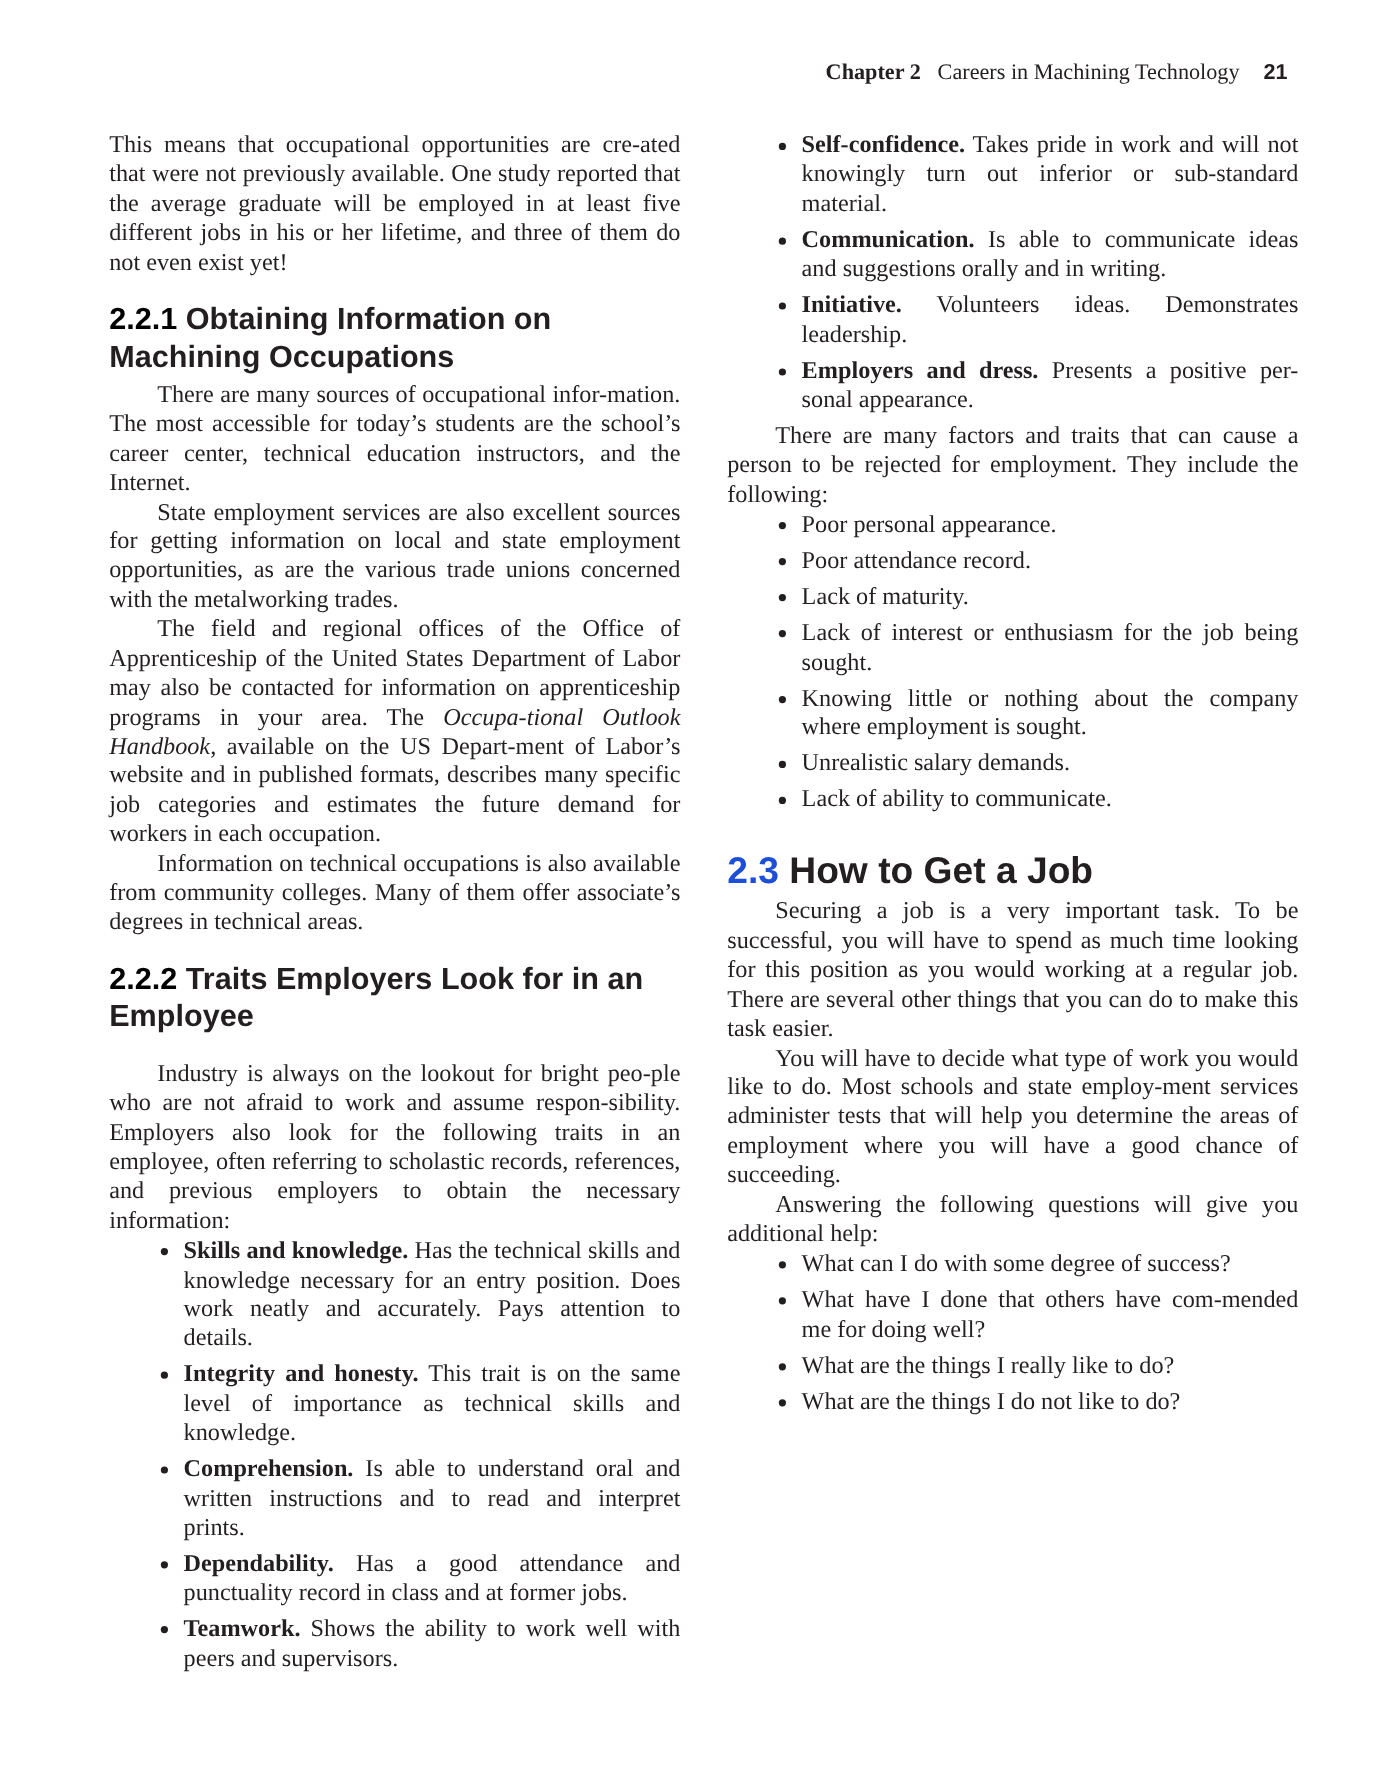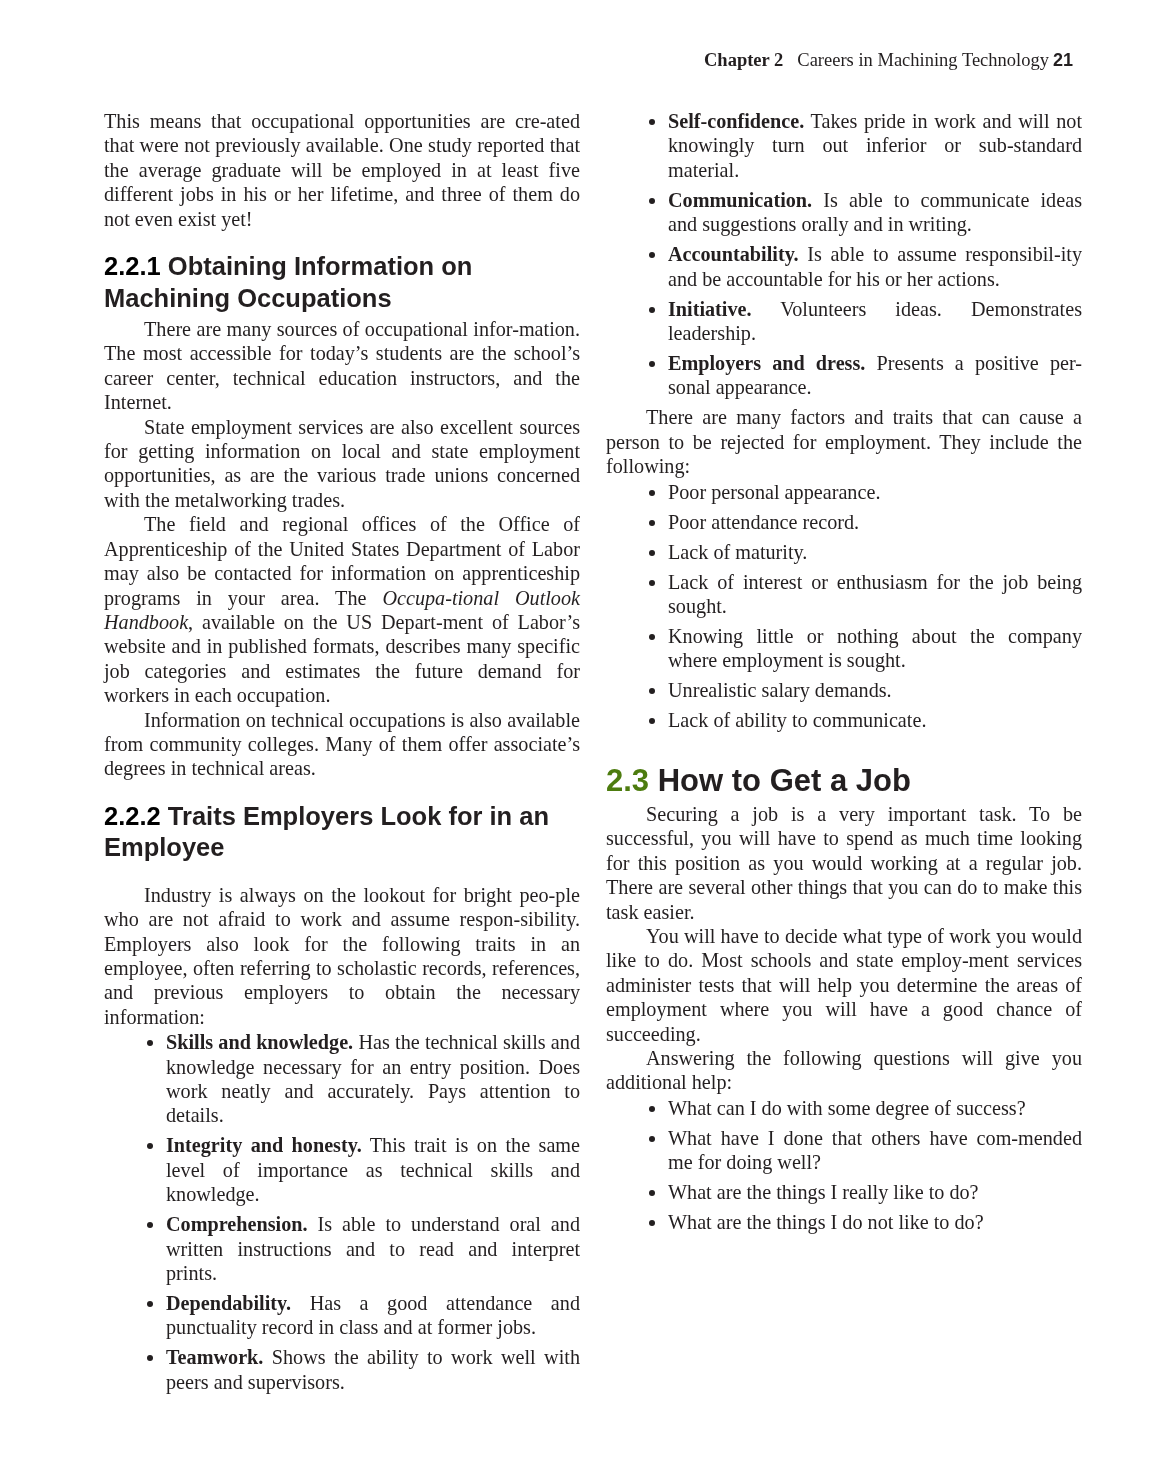--- a/index.html
+++ b/index.html
@@ -3,24 +3,24 @@
 <meta charset="utf-8">
 <style>
   html, body { margin: 0; padding: 0; background: #ffffff; }
   body { width: 1156px; height: 1479px; position: relative; overflow: hidden; color: #231f20; }
   .page-header {
     position: absolute; top: 50px; right: 83px;
     font-family: "Liberation Serif", "DejaVu Serif", serif;
     font-size: 18.5px; color: #231f20; white-space: nowrap;
   }
   .page-header .chap { font-weight: bold; margin-right: 14px; }
-  .page-header .pnum { font-family: "Liberation Sans", "DejaVu Sans", sans-serif; font-weight: bold; margin-left: 4px; font-size: 18px; }
+  .page-header .pnum { font-family: "Liberation Sans", "DejaVu Sans", sans-serif; font-weight: bold; margin-left: 20px; font-size: 18px; }
 
   .col { position: absolute; top: 109px; width: 476px; }
-  .col-left { left: 104px; }
+  .col-left { left: 91px; }
   .col-right { left: 606px; }
 
   .body, p {
     font-family: "Liberation Serif", "DejaVu Serif", serif;
     font-size: 20.2px; line-height: 24.4px;
     text-align: justify; margin: 0; color: #231f20;
     hyphens: manual;
   }
   p.indent { text-indent: 40px; }
 
@@ -28,21 +28,21 @@
     font-family: "Liberation Sans", "DejaVu Sans", sans-serif;
     font-weight: bold; font-size: 25.5px; line-height: 31.5px;
     margin: 0; color: #231f20;
   }
   h2 .num { color: #000000; }
   h1 {
     font-family: "Liberation Sans", "DejaVu Sans", sans-serif;
     font-weight: bold; font-size: 31px; line-height: 36px;
     margin: 0; color: #231f20;
   }
-  h1 .num { color: #4d7c0f; }
+  h1 .num { color: #1d4ed8; }
 
   ul.bullets { list-style: none; margin: 0; padding: 0 0 0 62px; }
   ul.bullets li {
     position: relative;
     font-family: "Liberation Serif", "DejaVu Serif", serif;
     font-size: 20.2px; line-height: 24.4px; text-align: justify; color: #231f20;
     margin-bottom: 5.6px;
   }
   ul.bullets li::before {
     content: ""; position: absolute; left: -19px; top: 10px;
@@ -81,21 +81,20 @@
     <li><b>Comprehension.</b><span> Is able to understand oral and written instructions and to read and interpret prints.</span></li>
     <li><b>Dependability.</b><span> Has a good attendance and punctuality record in class and at former jobs.</span></li>
     <li><b>Teamwork.</b><span> Shows the ability to work well with peers and supervisors.</span></li>
   </ul>
 </div>
 
 <div class="col col-right">
   <ul class="bullets">
     <li><b>Self-confidence.</b><span> Takes pride in work and will not knowingly turn out inferior or sub-standard material.</span></li>
     <li><b>Communication.</b><span> Is able to communicate ideas and suggestions orally and in writing.</span></li>
-    <li><b>Accountability.</b><span> Is able to assume responsibil-ity and be accountable for his or her actions.</span></li>
     <li><b>Initiative.</b><span> Volunteers ideas. Demonstrates leadership.</span></li>
     <li><b>Employers and dress.</b><span> Presents a positive per-sonal appearance.</span></li>
   </ul>
 
   <p class="indent" style="margin-top:3px;">There are many factors and traits that can cause a person to be rejected for employment. They include the following:</p>
 
   <ul class="bullets" style="margin-top:1px;">
     <li>Poor personal appearance.</li>
     <li>Poor attendance record.</li>
     <li>Lack of maturity.</li>

